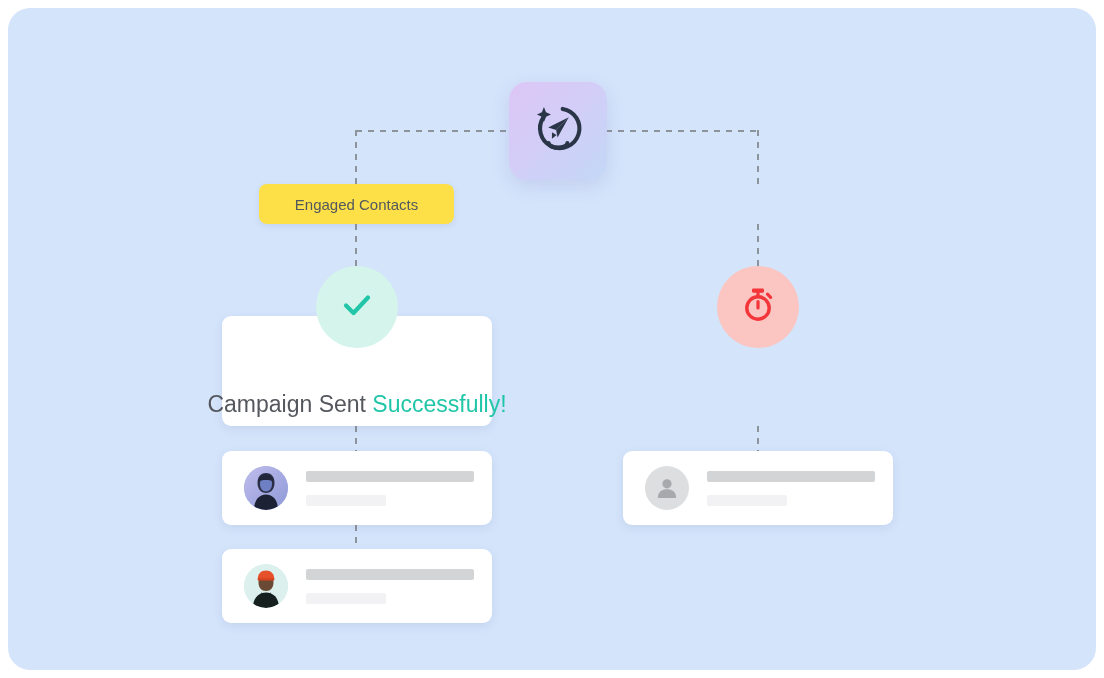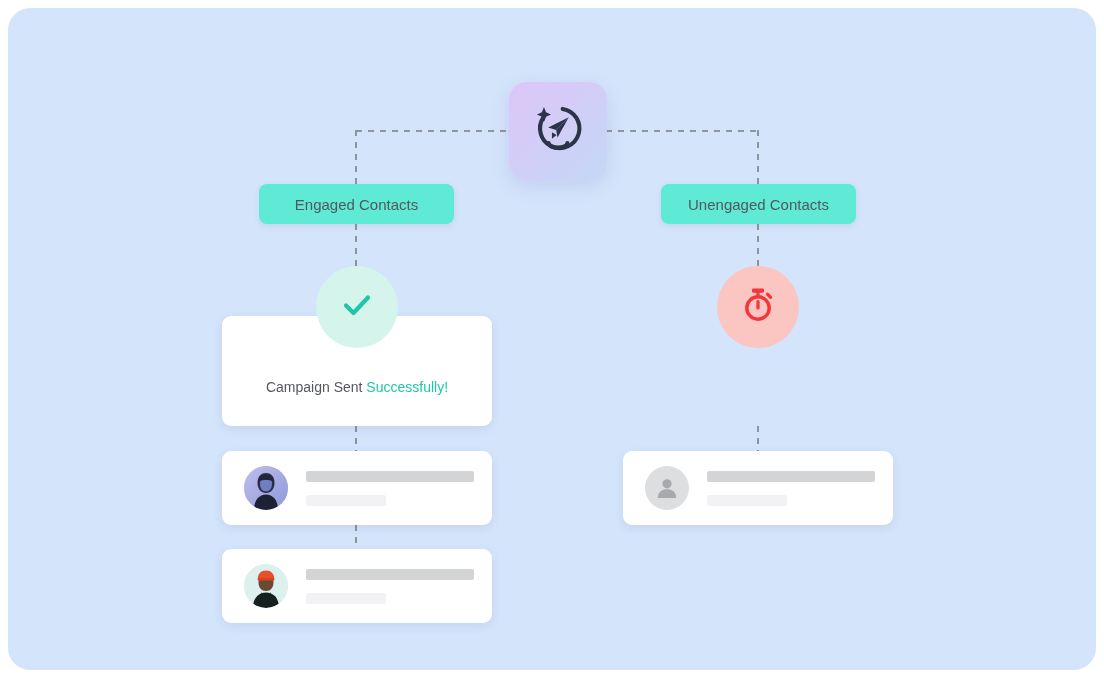--- a/index.html
+++ b/index.html
@@ -54,21 +54,21 @@
     box-shadow: 0 6px 18px rgba(120,110,190,.18);
     display: flex;
     align-items: center;
     justify-content: center;
   }
 
   
   .pill {
     position: absolute;
     height: 40px;
-    background: #5eead4;
+    background: #fde047;
     border-radius: 8px;
     box-shadow: 0 2px 6px rgba(60,80,120,.10);
     display: flex;
     align-items: center;
     justify-content: center;
     padding: 16px 22px;
     box-sizing: border-box;
     color: #53585f;
     font-size: 15px;
     white-space: nowrap;
@@ -80,23 +80,23 @@
   .status-card {
     position: absolute;
     width: 270px;
     height: 110px;
     background: #ffffff;
     border-radius: 9px;
     box-shadow: 0 3px 10px rgba(60,80,120,.10);
     display: flex;
     align-items: flex-end;
     justify-content: center;
-    padding-bottom: 31px;
+    padding-bottom: 8px;
     box-sizing: border-box;
-    font-size: 14px;
+    font-size: 23px;
     color: #54585e;
     white-space: nowrap;
   }
   #card-success { left: 214px; top: 308px; }
   #card-retry   { left: 615px; top: 308px; }
   .accent-success { color: #21c6a8; }
 
   
   .badge {
     position: absolute;
@@ -182,23 +182,20 @@
         <path d="M43.5 19.5 L30 33 L31.5 41 Z" fill="#2b3548"></path>
         <path d="M25.5 35.5 L25.5 42.5 L30.5 38.5 Z" fill="#2b3548"></path>
 
         <path d="M17 8.5 L19.2 14.2 L24.5 16.5 L19.2 18.8 L17 24.5 L14.8 18.8 L9.5 16.5 L14.8 14.2 Z" fill="#2b3548"></path>
       </svg>
     </span>
   </div>
 
   <div class="pill" id="pill-engaged">
     <span>Engaged Contacts</span>
-  </div>
-  <div class="pill" id="pill-unengaged">
-    <span>Unengaged Contacts</span>
   </div>
 
   <div class="status-card" id="card-success">
     <span>
       <span>Campaign Sent </span><span class="accent-success">Successfully!</span>
     </span>
   </div>
   <div class="badge" id="badge-check">
     <span>
       <svg width="38" height="38" viewBox="0 0 38 38" fill="none">

